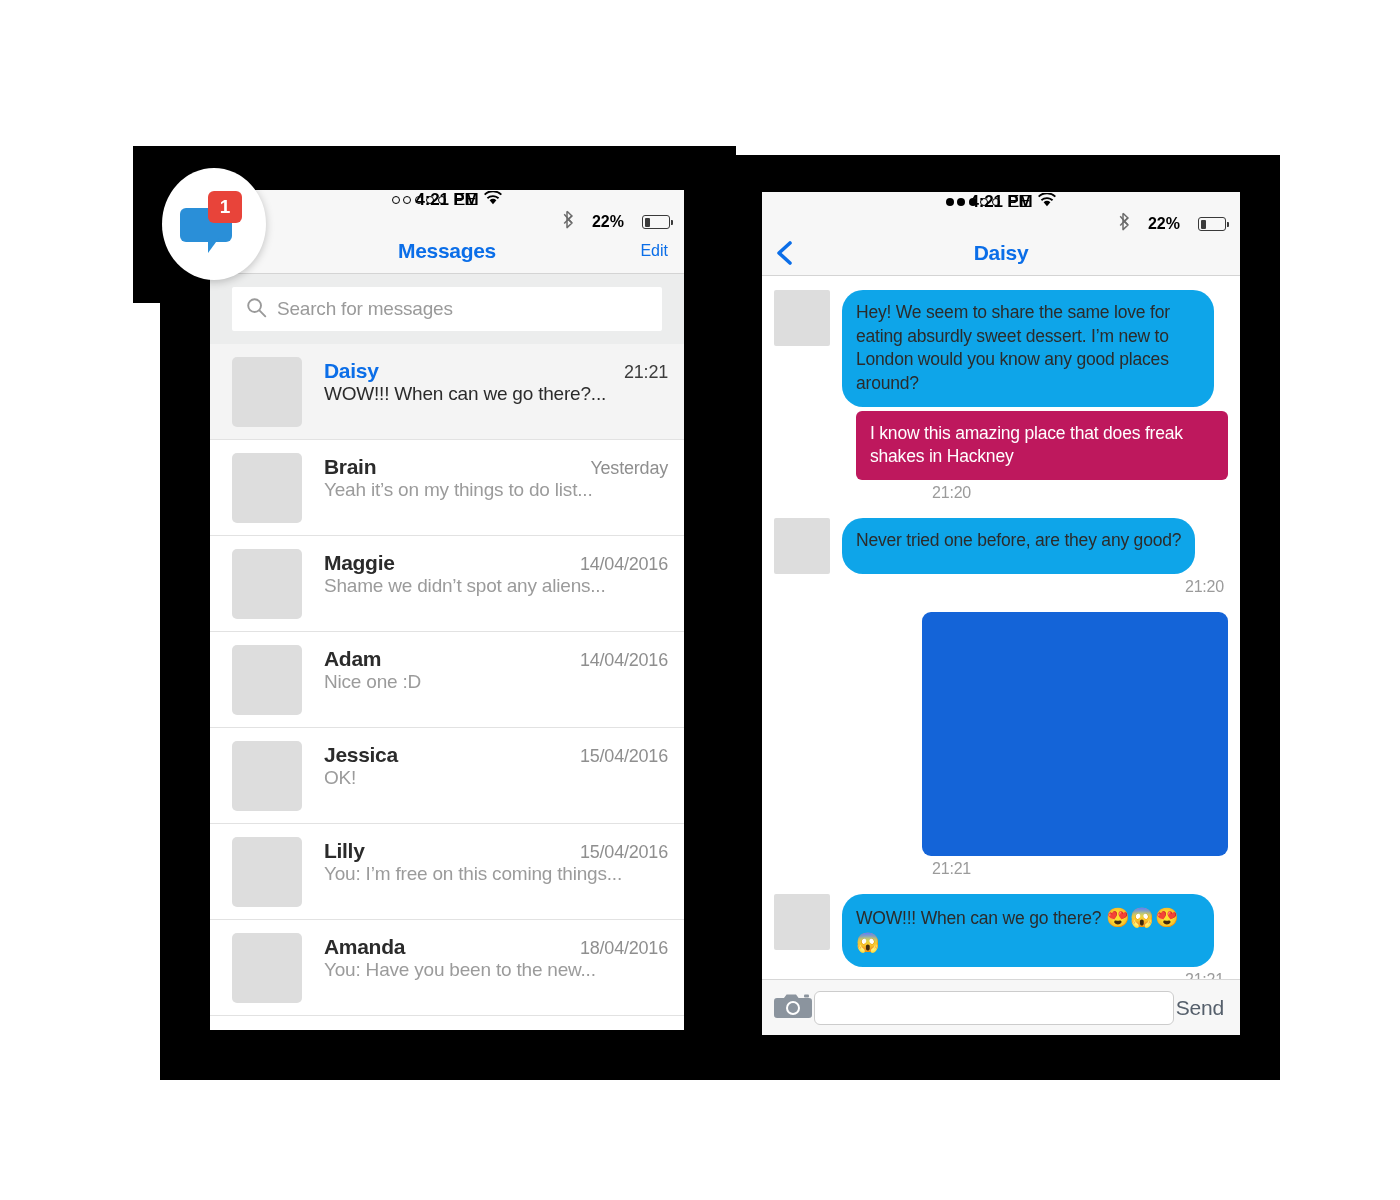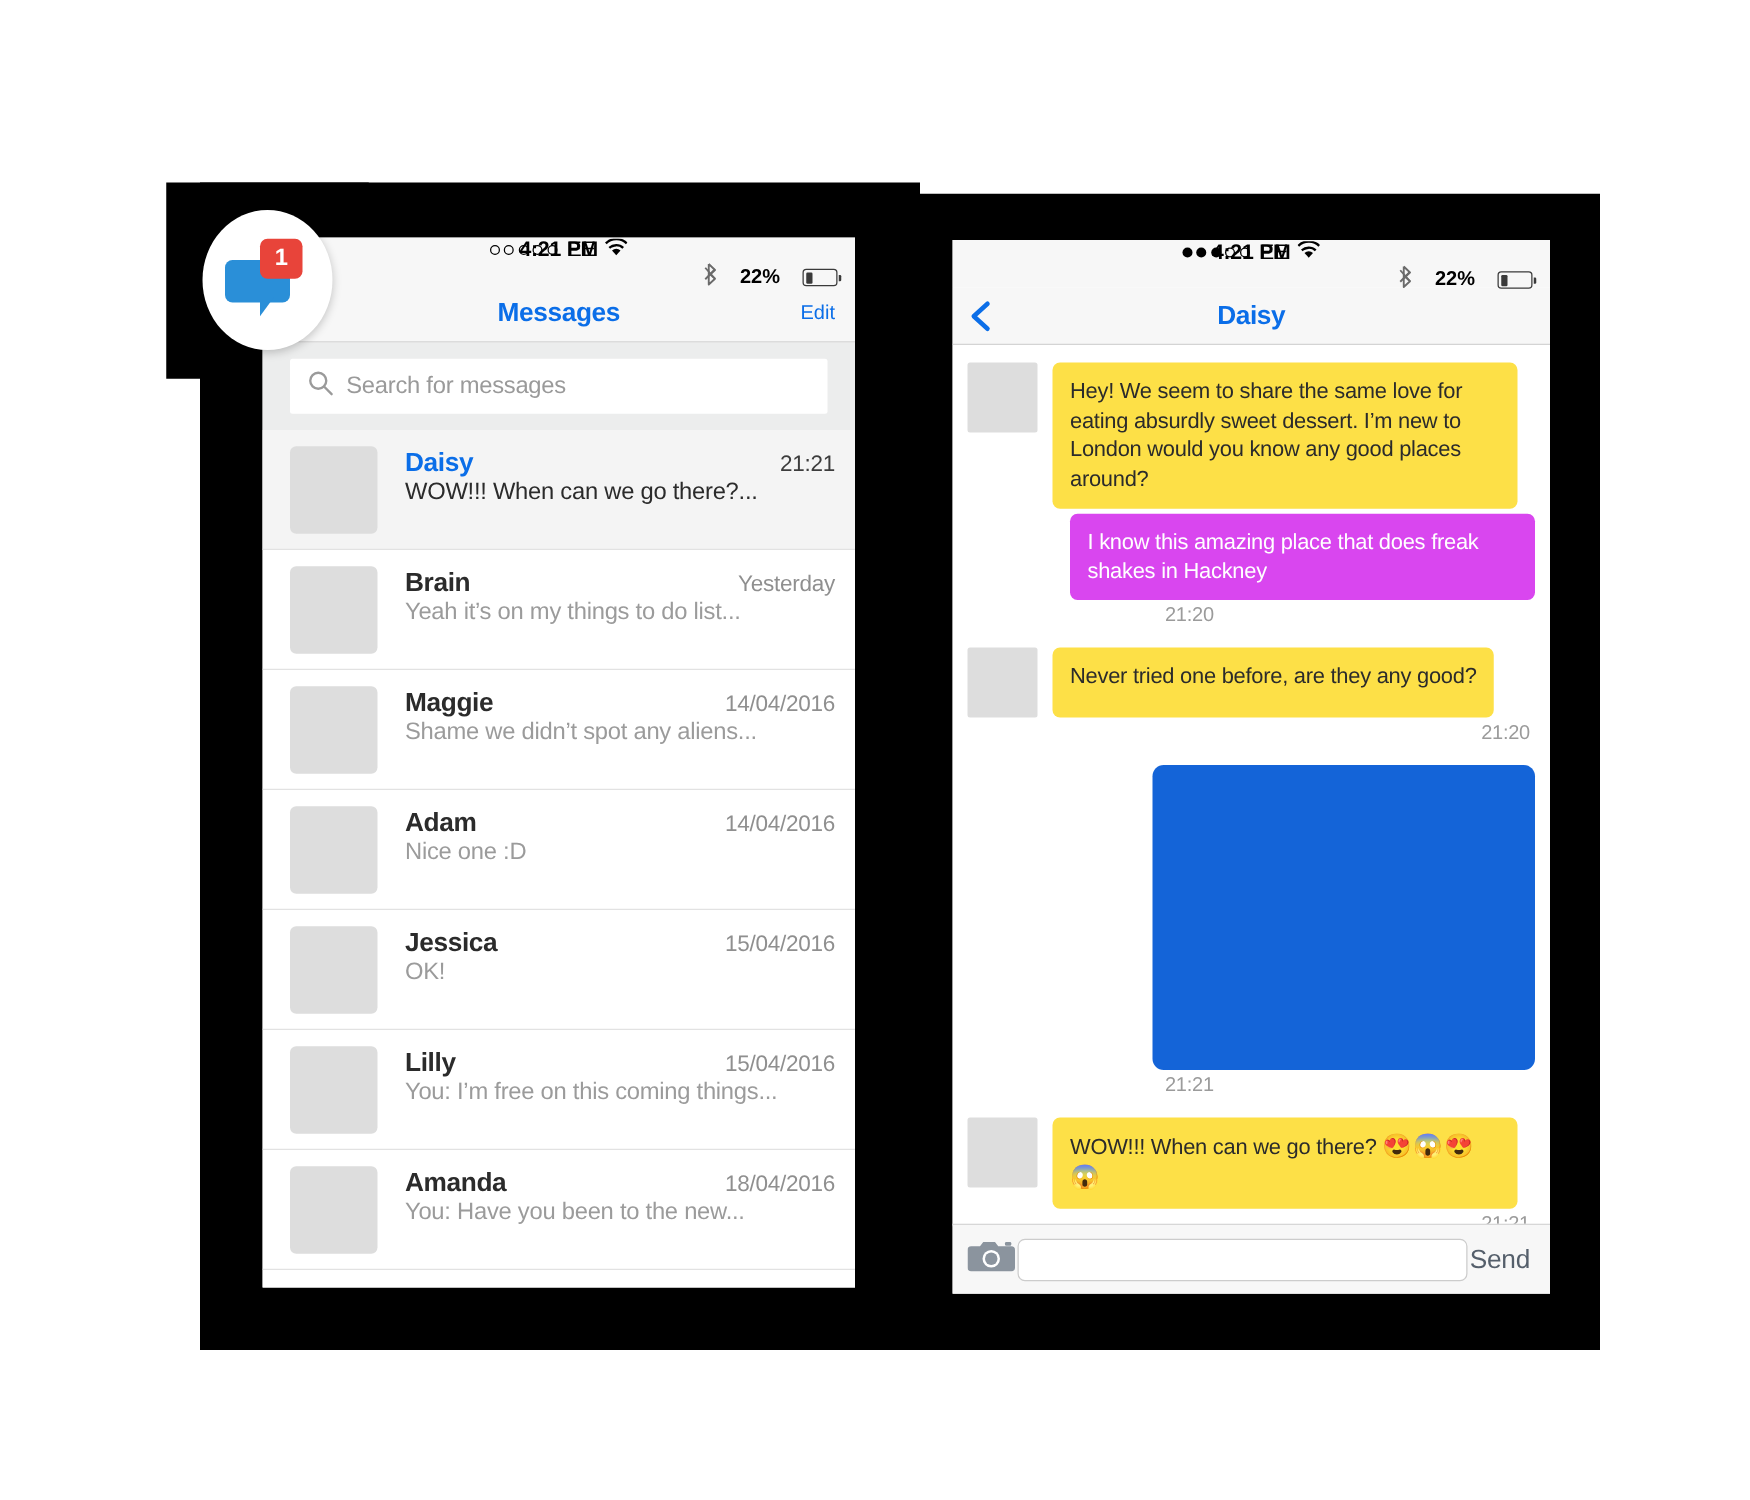--- a/index.html
+++ b/index.html
@@ -122,22 +122,22 @@
   .thread { background: #fff; padding: 14px 12px 0 12px; height: 705px; }
   .msg { display: flex; margin-bottom: 4px; }
   .msg-av {
     width: 56px; height: 56px; flex: 0 0 56px; overflow: hidden;
     border-radius: 2px; margin-right: 12px; background: #ddd;
   }
   .bubble {
     max-width: 372px; border-radius: 6px; padding: 11px 14px;
     font-size: 17.5px; line-height: 1.35; letter-spacing: -0.2px;
   }
-  .bubble.them { background: #fde047; color: #2b2b2b; }
-  .bubble.me  { background: #d946ef; color: #fff; }
+  .bubble.them { background: #0ea5e9; color: #2b2b2b; border-radius: 21px; }
+  .bubble.me  { background: #be185d; color: #fff; }
   .msg.out { justify-content: flex-end; }
   .ts {
     font-size: 16px; color: #9b9b9b; letter-spacing: -0.2px;
     margin: 4px 4px 16px 0;
   }
   .ts.right { text-align: right; }
   .ts.left-of-out { text-align: left; padding-left: 158px; }
   .photo-bubble {
     background: #1464d8; border-radius: 9px; padding: 8px;
     width: 306px; height: 244px;

